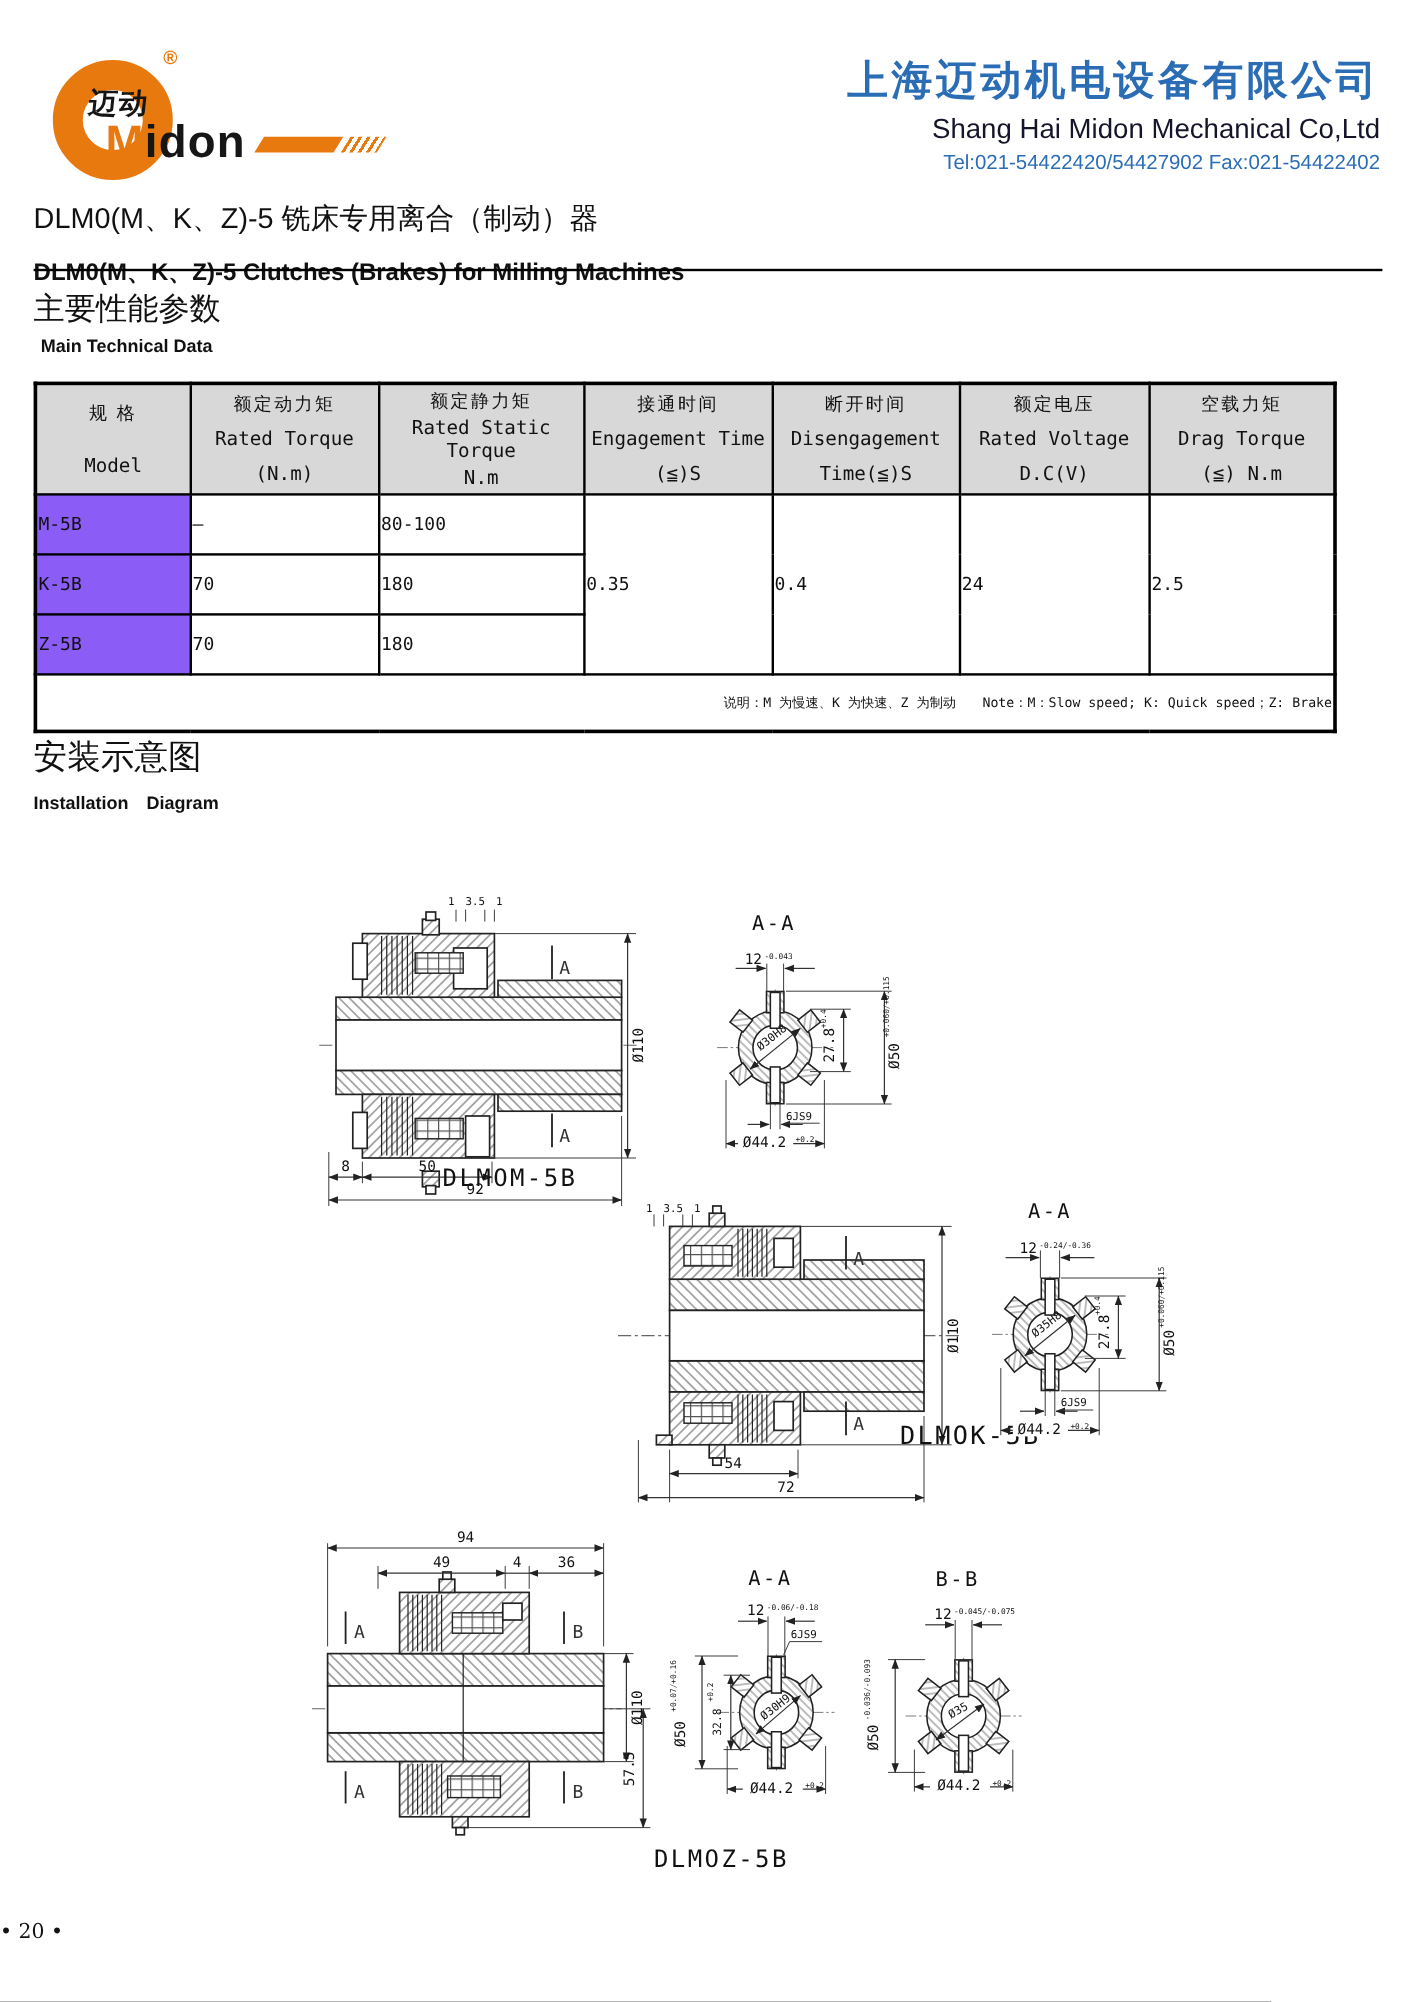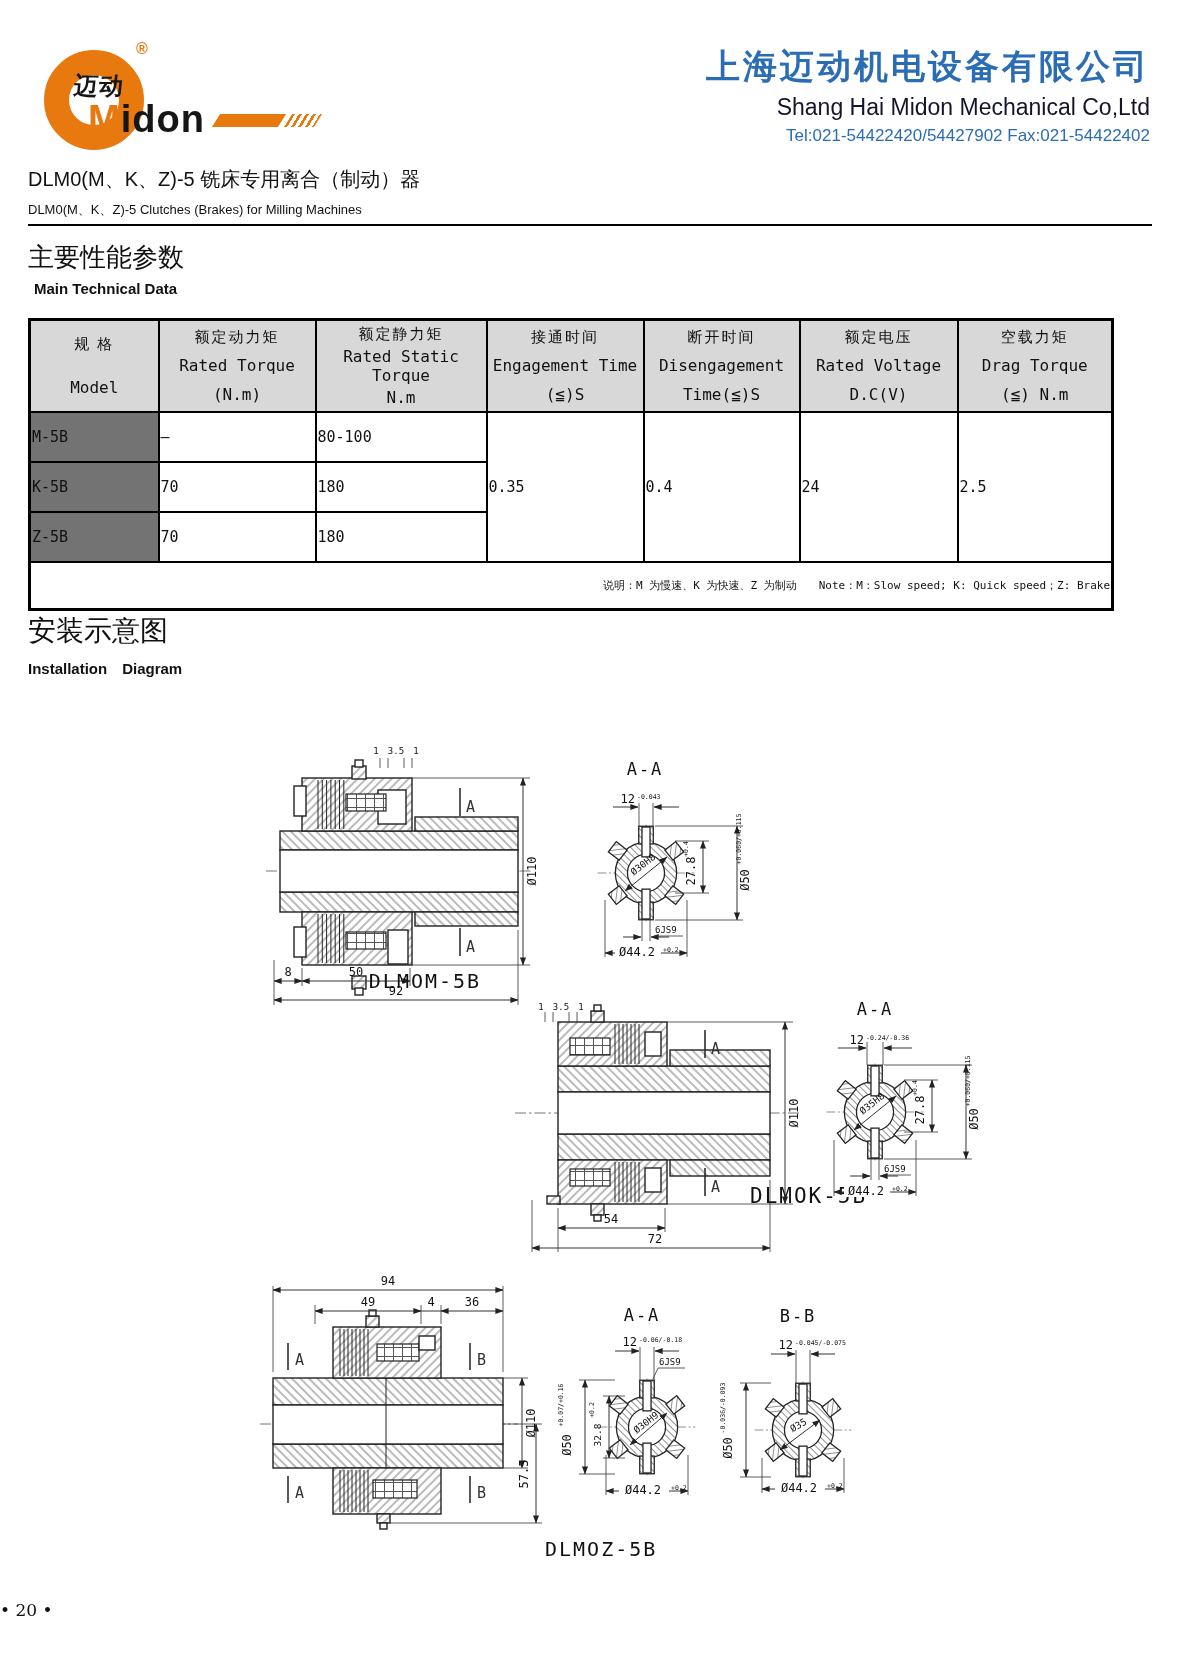--- a/index.html
+++ b/index.html
@@ -13,36 +13,36 @@
   .brand{position:absolute;left:58px;top:58px;font-size:38px;font-weight:bold;letter-spacing:1px}
   .brand .bm{color:#E8790F}.brand .bi{color:#161616}
   .bar{position:absolute;left:186px;top:74px;width:66px;height:13px;background:#E8790F;transform:skewX(-32deg)}
   .stripes{position:absolute;left:258px;top:74px;width:30px;height:13px;transform:skewX(-32deg);
            background:repeating-linear-gradient(90deg,#E8790F 0 3px,#fff 3px 7px)}
   .company{position:absolute;right:30px;top:44px;text-align:right}
   .c-cn{font-size:34px;font-weight:bold;color:#2A6DB5;letter-spacing:3px}
   .c-en{font-size:23px;color:#14142A;margin-top:4px}
   .c-tel{font-size:17px;color:#2A6DB5;margin-top:5px}
   
-  .title-cn{position:absolute;left:28px;top:166px;font-size:20px}
-  .title-en{position:absolute;left:28px;top:201px;font-size:13px;font-weight:normal}
+  .title-cn{position:absolute;left:28px;top:166px;font-size:24px}
+  .title-en{position:absolute;left:28px;top:213px;font-size:20px;font-weight:bold}
   .rule{position:absolute;left:28px;top:224px;width:1124px;height:2px;background:#000}
   .h-tech-cn{position:absolute;left:28px;top:240px;font-size:26px}
   .h-tech-en{position:absolute;left:34px;top:280px;font-size:15px;font-weight:bold}
   .h-inst-cn{position:absolute;left:28px;top:612px;font-size:28px}
   .h-inst-en{position:absolute;left:28px;top:660px;font-size:15px;font-weight:bold}
   
   .spec{position:absolute;left:28px;top:318px;width:1083px;border-collapse:collapse;border:3px solid #000;table-layout:fixed}
   .spec th,.spec td{border:2px solid #000;vertical-align:middle}
   .spec th{background:#D8D8D8;height:90px;font-weight:normal;padding:0}
   .th-wrap{display:flex;flex-direction:column;justify-content:space-around;height:86px;padding:2px 0}
   .th-cn{font-size:15px;letter-spacing:2px}
   .th-en,.th-u{font-size:16px;font-family:"DejaVu Sans Mono",monospace}
   .spec td{height:46px;font-size:15px;font-family:"DejaVu Sans Mono",monospace}
-  .mcol{background:#737373}
+  .mcol{background:#8b5cf6}
   .note-row td{height:43px;text-align:right;padding-left:14px;font-size:11px}
   
   svg.dwg{position:absolute;overflow:visible}
   .cl{stroke:#666;stroke-width:.9;stroke-dasharray:11 3 2.5 3;fill:none}
   .ln{stroke:#222;stroke-width:1.5;fill:none}
   .lt{stroke:#222;stroke-width:1;fill:none}
   .hatchA{fill:url(#hA);stroke:#222;stroke-width:1.4}
   .hatchB{fill:url(#hB);stroke:#222;stroke-width:1.4}
   .wh{fill:#fff;stroke:#222;stroke-width:1.4}
   .grid{fill:url(#gr);stroke:#222;stroke-width:1.2}

